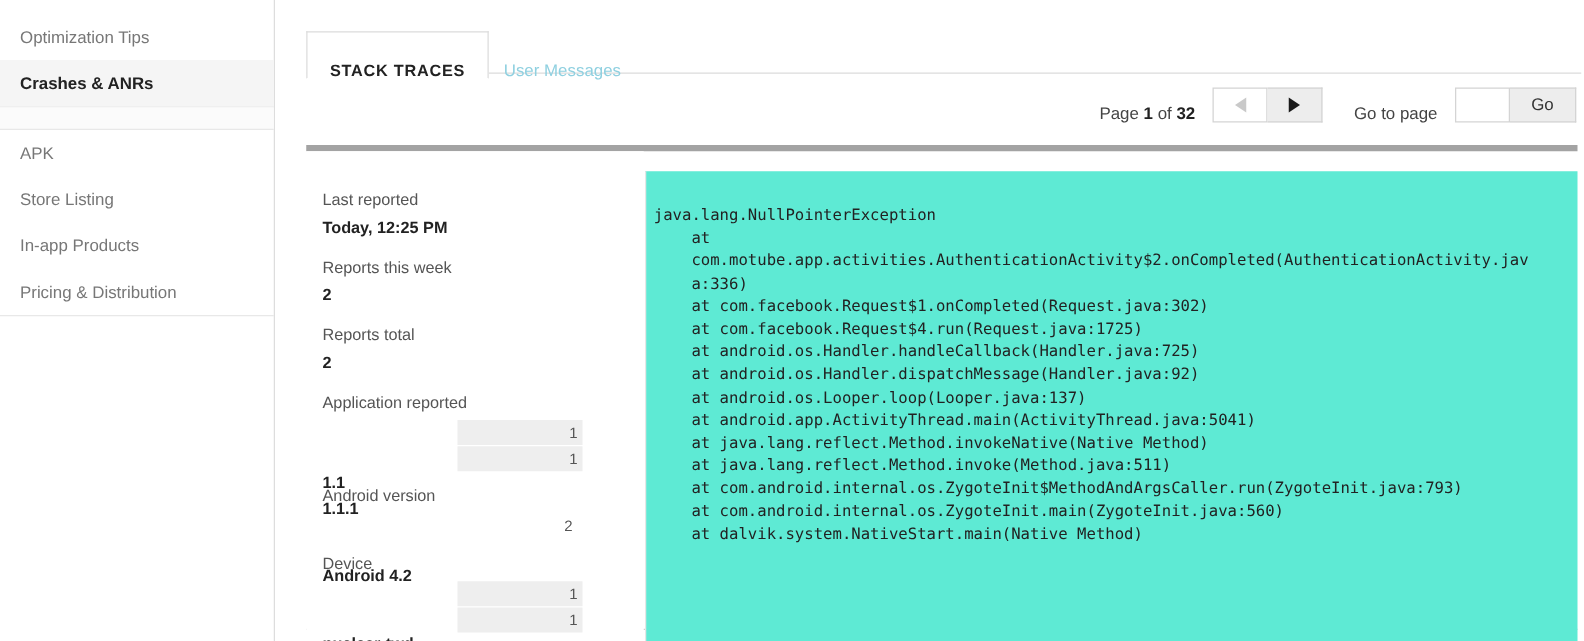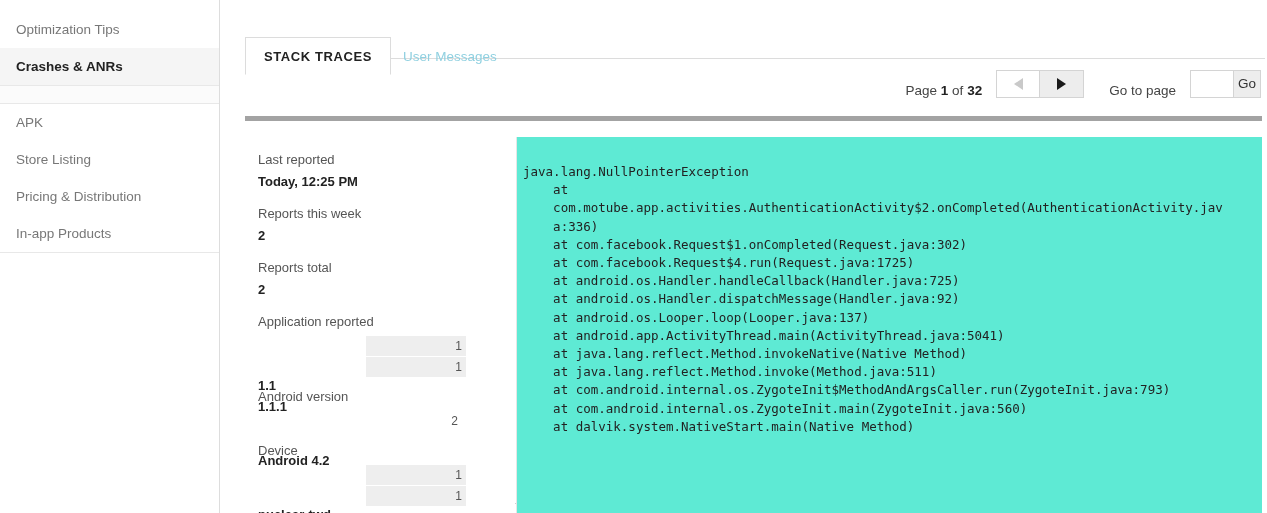--- a/index.html
+++ b/index.html
@@ -47,23 +47,23 @@
     background: #ffffff;
   }
 
   
   #tabbar {
     position: absolute; left: 25px; top: 21px;
     width: 1020px; height: 38px;
     border-bottom: 1px solid #dcdcdc;
   }
   .tab {
-    position: absolute; top: 16px;
+    position: absolute; top: 4px;
     height: 38px; line-height: 37px;
-    padding: 0 18px;
+    padding: 12px 18px;
     font-size: 13.5px;
     cursor: pointer;
     white-space: nowrap;
   }
   .tab.active {
     left: 0;
     background: #ffffff;
     border: 1px solid #dcdcdc;
     border-bottom: 1px solid #ffffff;
     color: #222222;
@@ -118,21 +118,21 @@
     width: 44px; height: 28px;
     border: 1px solid #d4d4d4;
     background: #ffffff;
     font-family: "Liberation Sans", sans-serif;
     font-size: 13px;
     padding: 0 4px;
     outline: none;
   }
   #go-btn {
     height: 28px;
-    padding: 0 4px;
+    padding: 0 17px;
     border: 1px solid #d4d4d4;
     border-left: none;
     background: #ededed;
     font-family: "Liberation Sans", sans-serif;
     font-size: 13.5px;
     color: #333333;
     cursor: pointer;
     line-height: 26px;
   }
 
@@ -227,24 +227,24 @@
     </div>
     <div class="nav-gap"></div>
     <div class="nav-group">
       <div class="nav-item">
         <span>APK</span>
       </div>
       <div class="nav-item">
         <span>Store Listing</span>
       </div>
       <div class="nav-item">
+        <span>In-app Products</span>
+      </div>
+      <div class="nav-item">
         <span>Pricing &amp; Distribution</span>
-      </div>
-      <div class="nav-item">
-        <span>In-app Products</span>
       </div>
     </div>
   </nav>
 
   <div id="main">
 
     <div id="tabbar">
       <div class="tab active">
         <span>STACK TRACES</span>
       </div>

